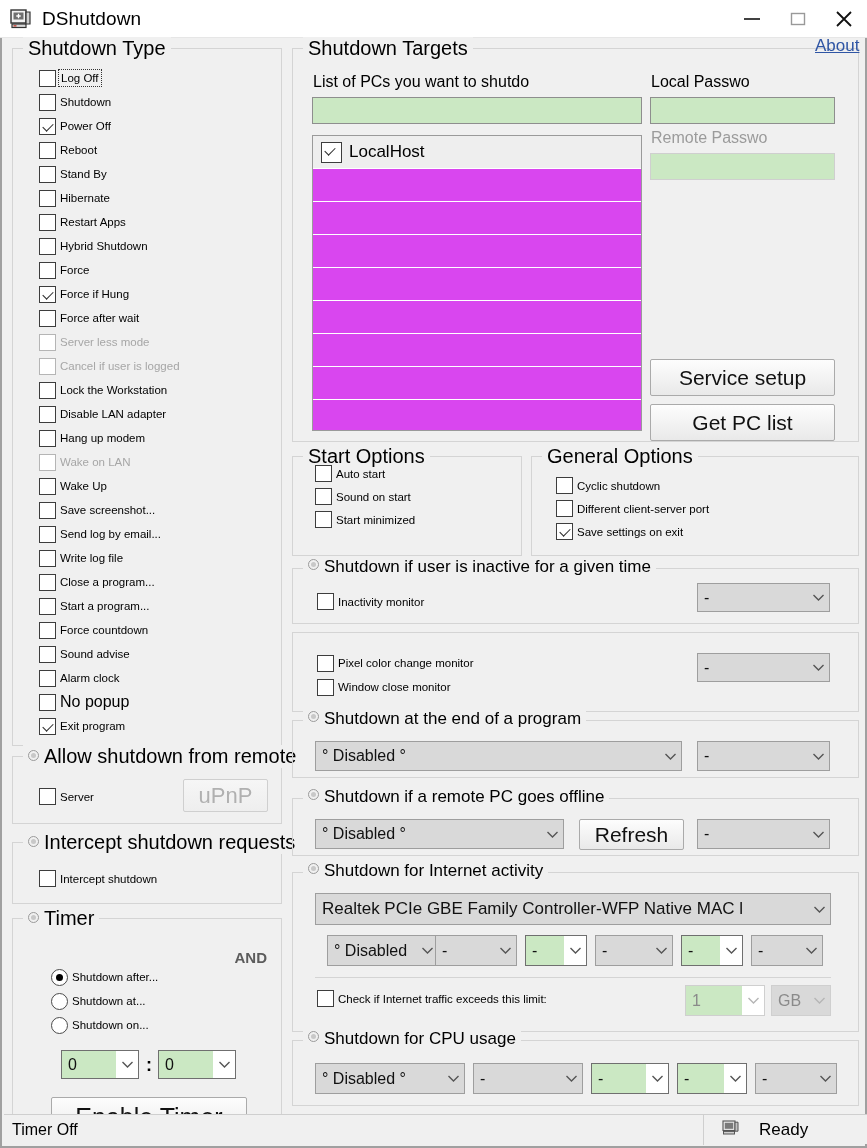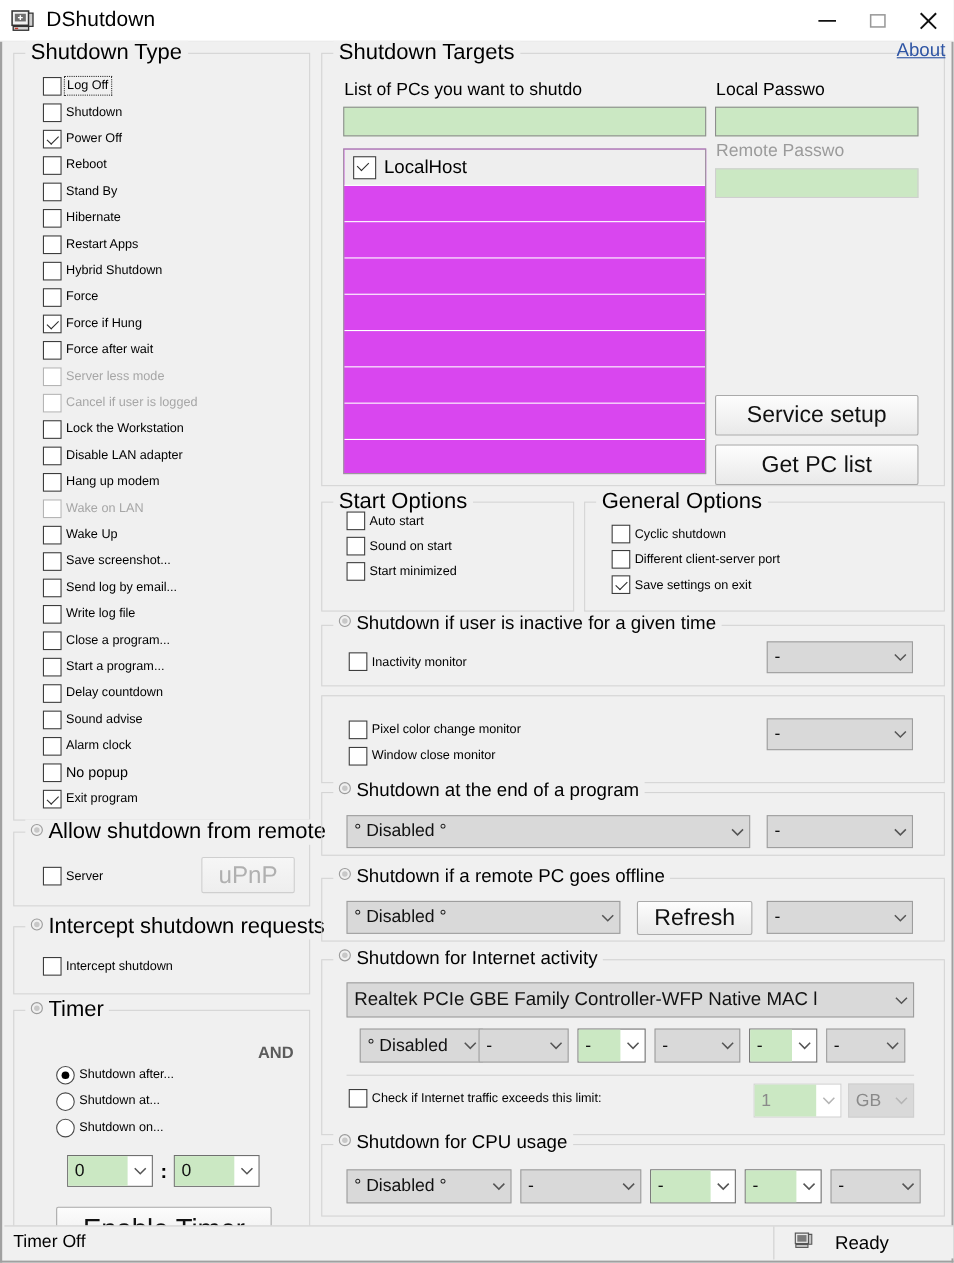--- a/index.html
+++ b/index.html
@@ -233,33 +233,33 @@
         <div class="cbrow" style="height:24px">
           <span class="cb"></span>
           <span class="cblab" style="font-size:11.5px">Close a program...</span>
         </div>
         <div class="cbrow" style="height:24px">
           <span class="cb"></span>
           <span class="cblab" style="font-size:11.5px">Start a program...</span>
         </div>
         <div class="cbrow" style="height:24px">
           <span class="cb"></span>
-          <span class="cblab" style="font-size:11.5px">Delay countdown</span>
+          <span class="cblab" style="font-size:11.5px">Force countdown</span>
         </div>
         <div class="cbrow" style="height:24px">
           <span class="cb"></span>
           <span class="cblab" style="font-size:11.5px">Sound advise</span>
         </div>
         <div class="cbrow" style="height:24px">
           <span class="cb"></span>
           <span class="cblab" style="font-size:11.5px">Alarm clock</span>
         </div>
         <div class="cbrow" style="height:24px">
           <span class="cb"></span>
-          <span class="cblab" style="font-size:13px">No popup</span>
+          <span class="cblab" style="font-size:16px">No popup</span>
         </div>
         <div class="cbrow" style="height:24px">
           <span class="cb checked"></span>
           <span class="cblab" style="font-size:11.5px">Exit program</span>
         </div>
       </div>
   </div>
 
   <div class="group" style="left:10px; top:718px; width:270px; height:68px;">
     <span class="gtitle">

